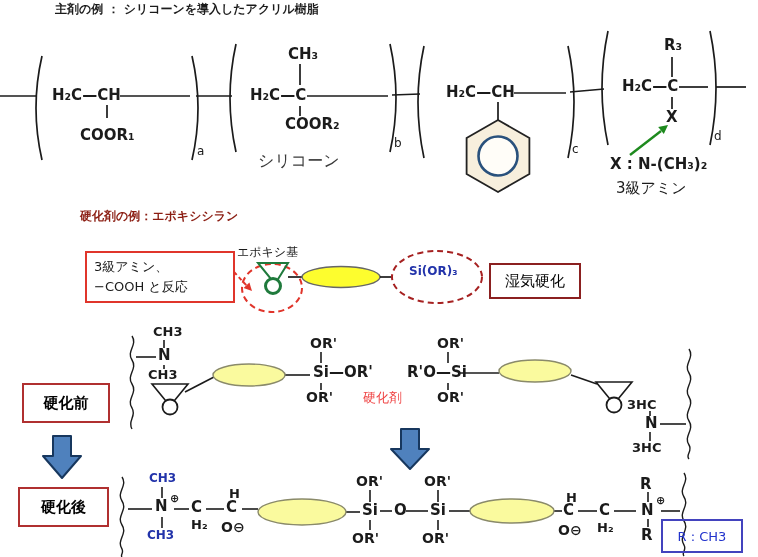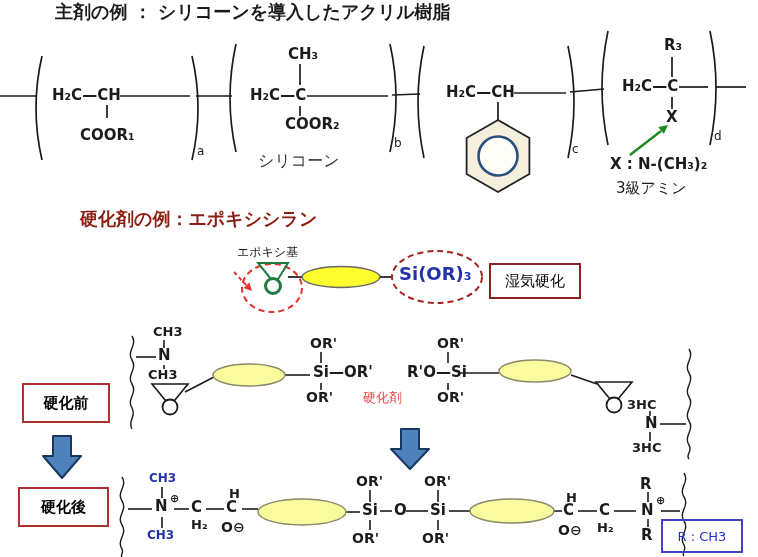--- a/index.html
+++ b/index.html
@@ -4,21 +4,21 @@
 <style>
   html,body{margin:0;padding:0;background:#fff;}
   #stage{position:relative;width:758px;height:557px;background:#ffffff;overflow:hidden;
          font-family:"DejaVu Sans",sans-serif;}
   #art{position:absolute;left:0;top:0;}
   .t{position:absolute;white-space:nowrap;line-height:1;color:#1b1b1b;
      font-family:"DejaVu Sans",sans-serif;}
   .w6{font-weight:600;}
   .w7{font-weight:700;}
   .f11{font-size:11px;} .f12{font-size:12px;} .f13{font-size:13px;}
-  .f14{font-size:14px;} .f15{font-size:15px;} .f16{font-size:16px;} .f17{font-size:18px;}
+  .f14{font-size:14px;} .f15{font-size:15px;} .f16{font-size:16px;} .f17{font-size:12px;}
   .blue{color:#2233aa;} .bluetxt{color:#2233cc;}
   .maroon{color:#8b1d12;} .brown{color:#ef4444;} .gray{color:#3a3a3a;}
   .idx{font-size:12px;}
   .box{position:absolute;border:2px solid #b03030;background:transparent;
        display:flex;align-items:center;justify-content:center;
        font-family:"DejaVu Sans",sans-serif;}
   .callout{position:absolute;border:2px solid #e0352b;background:#fff;
            padding:4px 7px;font-size:13px;line-height:20px;color:#1b1b1b;}
   .callout span{display:block;white-space:nowrap;}
 </style>
@@ -150,23 +150,27 @@
 
 <span class="t f15 w6" style="left:664px;top:38px;">R₃</span>
 <span class="t f15 w6" style="left:622px;top:79px;">H₂C—C</span>
 <span class="t f15 w6" style="left:666px;top:110px;">X</span>
 <span class="t idx" style="left:714px;top:130px;">d</span>
 <span class="t f15 w6" style="left:610px;top:157px;">X : N-(CH₃)₂</span>
 <span class="t f15" style="left:616px;top:181px;">3級アミン</span>
 
 <span class="t f17 w7 maroon" style="left:80px;top:210px;">硬化剤の例：エポキシシラン</span>
 
+<div class="callout" style="left:85px;top:251px;width:132px;">
+  <span>3級アミン、</span>
+  <span>−COOH と反応</span>
+</div>
 
 <span class="t f12" style="left:237px;top:246px;">エポキシ基</span>
-<span class="t f17 w7 blue" style="left:399px;top:265px;">Si(OR)₃</span>
+<span class="t f17 w7 blue" style="left:409px;top:265px;">Si(OR)₃</span>
 
 <div class="box f15" style="left:489px;top:263px;width:88px;height:32px;border-color:#8b2020;">
   <span>湿気硬化</span>
 </div>
 
 <div class="box f15 w7" style="left:22px;top:383px;width:84px;height:36px;">
   <span>硬化前</span>
 </div>
 
 <span class="t f13 w6" style="left:153px;top:325px;">CH3</span>

